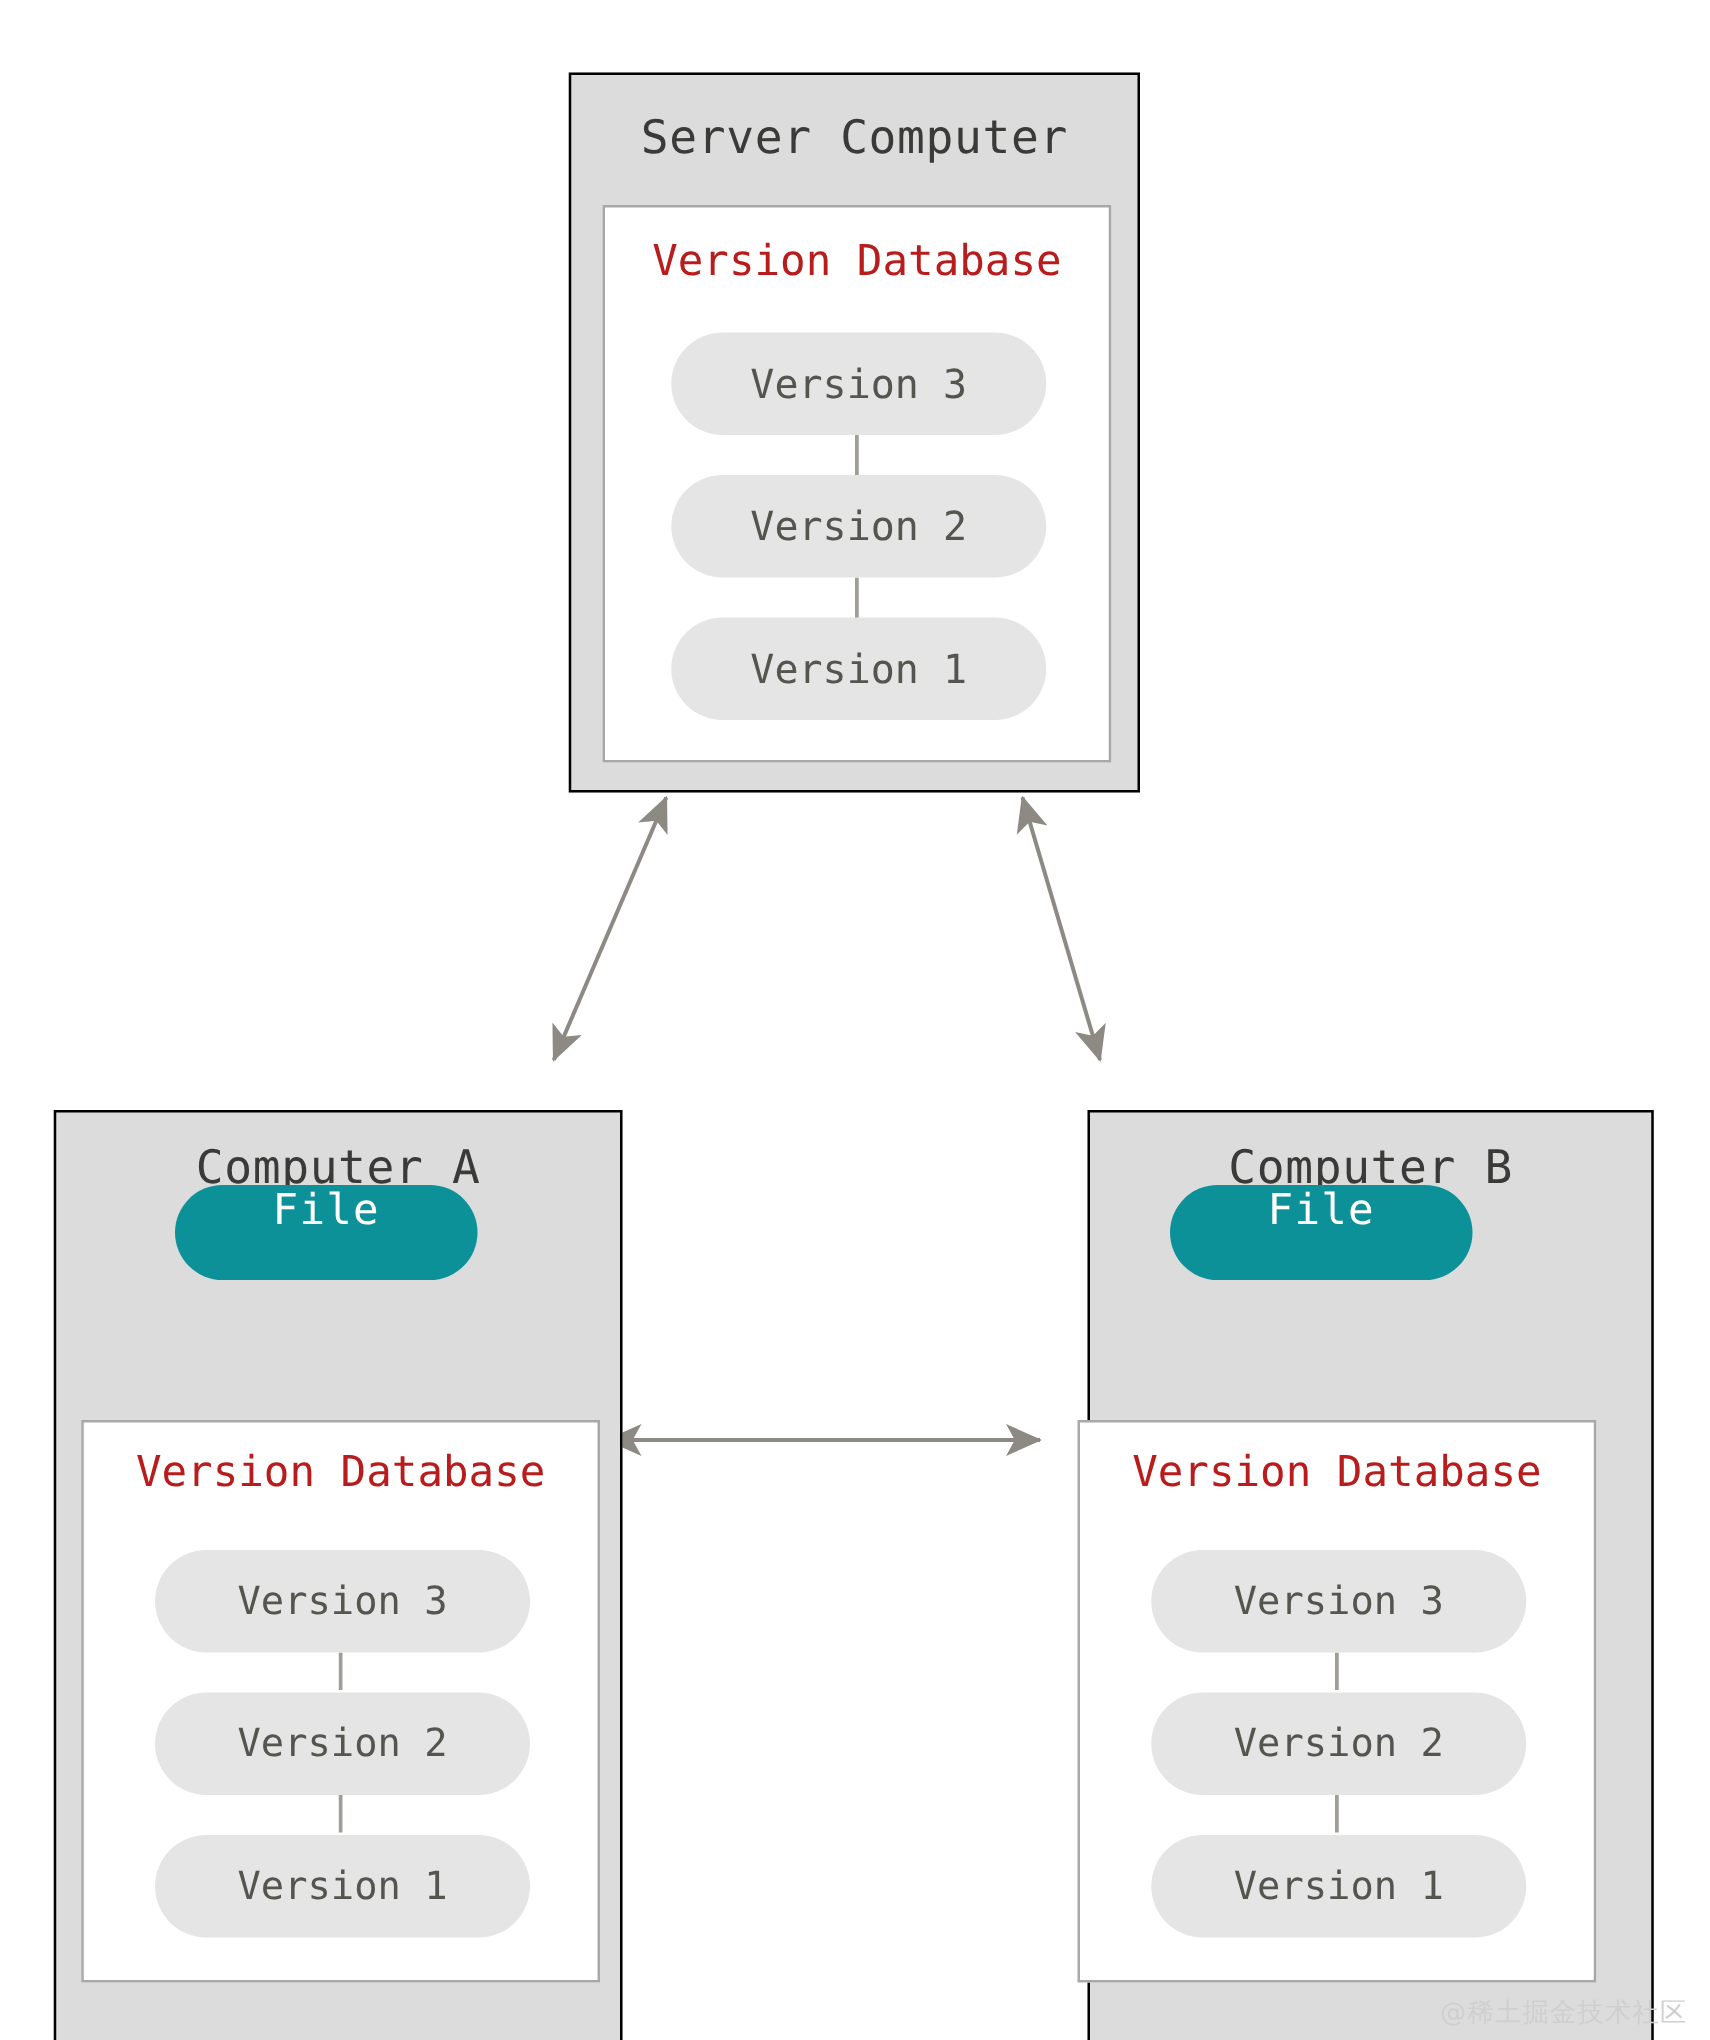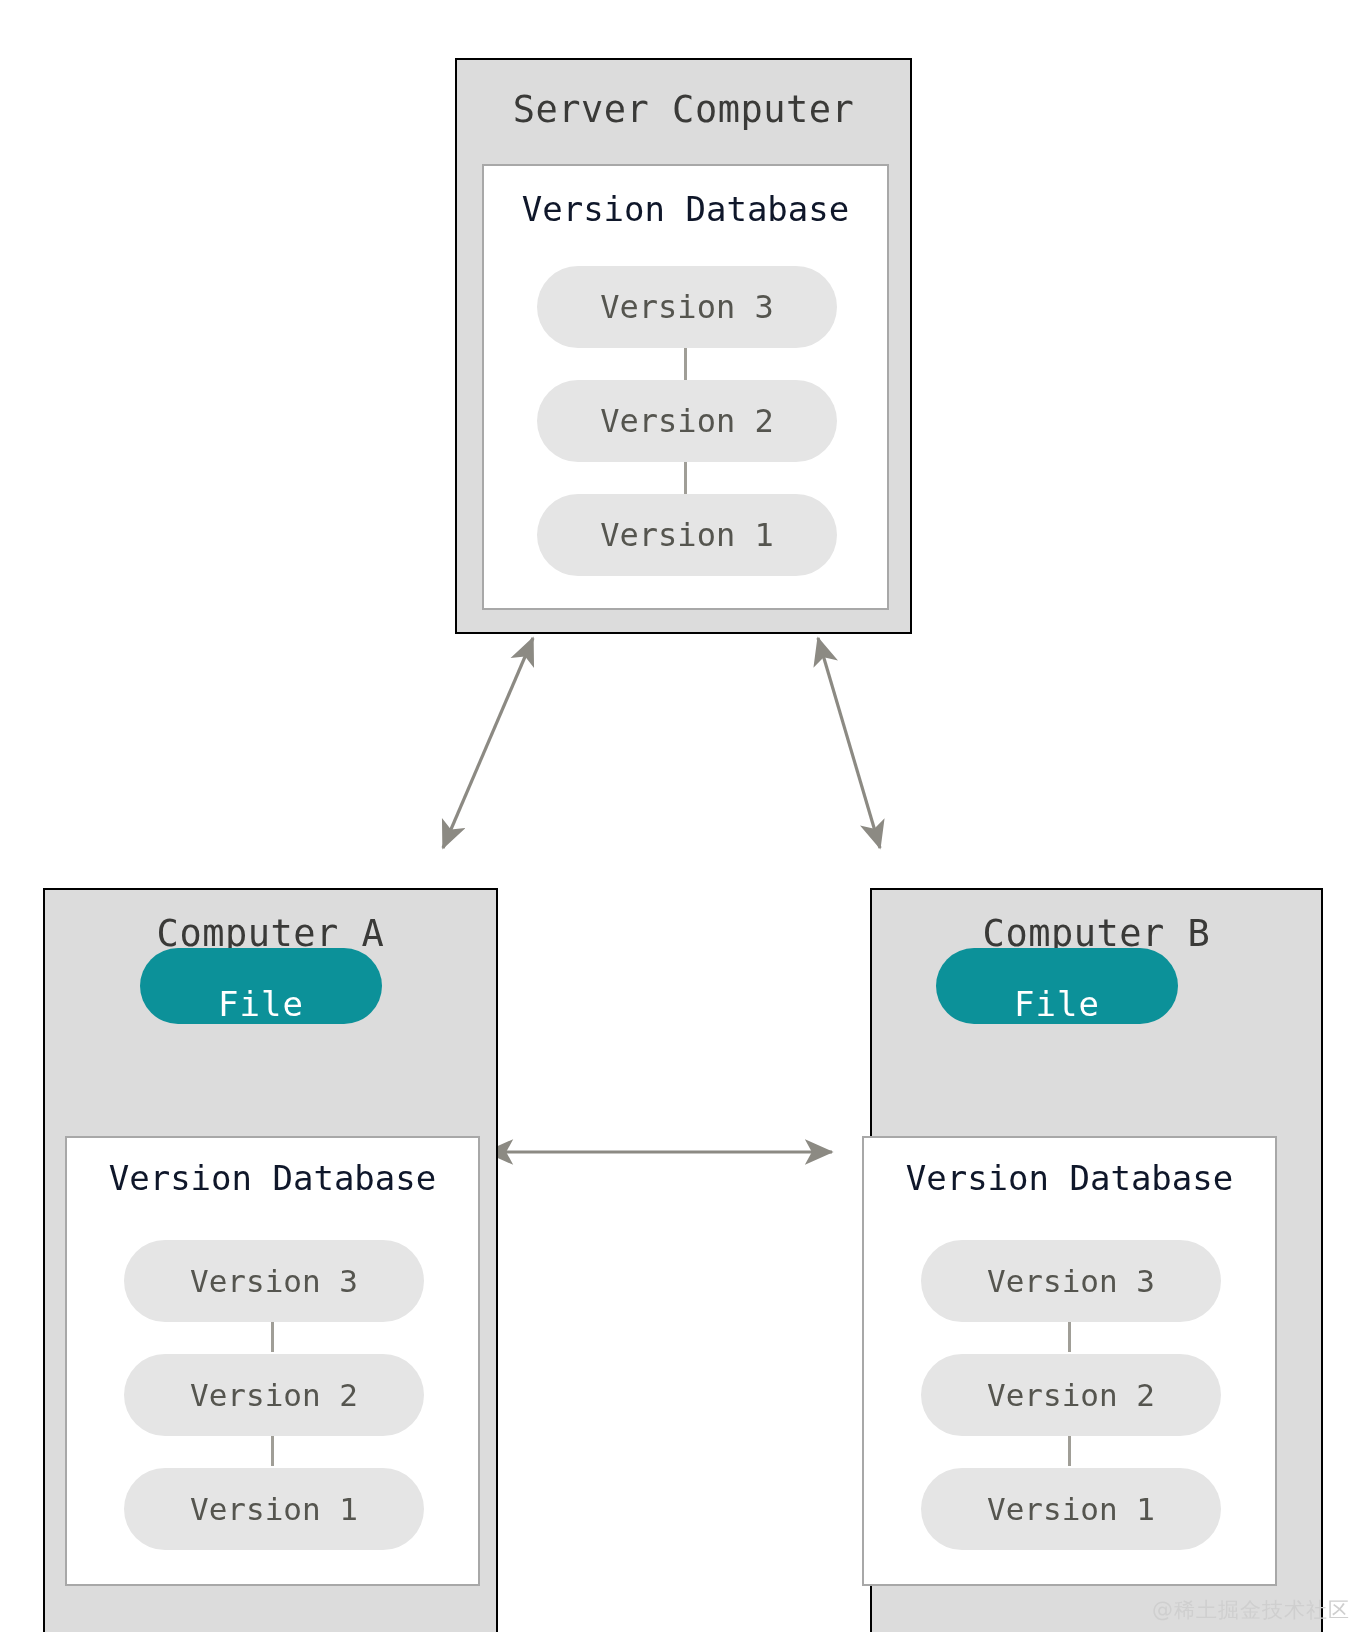--- a/index.html
+++ b/index.html
@@ -43,21 +43,21 @@
     position: absolute;
     background: #ffffff;
     border: 2px solid #a8a8a8;
     box-sizing: border-box;
   }
   .vdb-title {
     position: absolute;
     left: 0;
     right: 0;
     text-align: center;
-    color: #0f172a;
+    color: #b91c1c;
     font-size: 34px;
     white-space: nowrap;
   }
 
   
   .pill {
     position: absolute;
     background: #e5e5e5;
     border-radius: 999px;
     color: #55554f;
@@ -77,21 +77,21 @@
     background: #a09e97;
   }
 
   
   .file-pill {
     position: absolute;
     background: #0c9199;
     border-radius: 999px;
     color: #ffffff;
     display: flex;
-    align-items: flex-end;
+    align-items: flex-start;
     justify-content: center;
     font-size: 34px;
     letter-spacing: 1px;
     box-sizing: border-box;
   }
 
   
   #arrows {
     position: absolute;
     left: 0;

